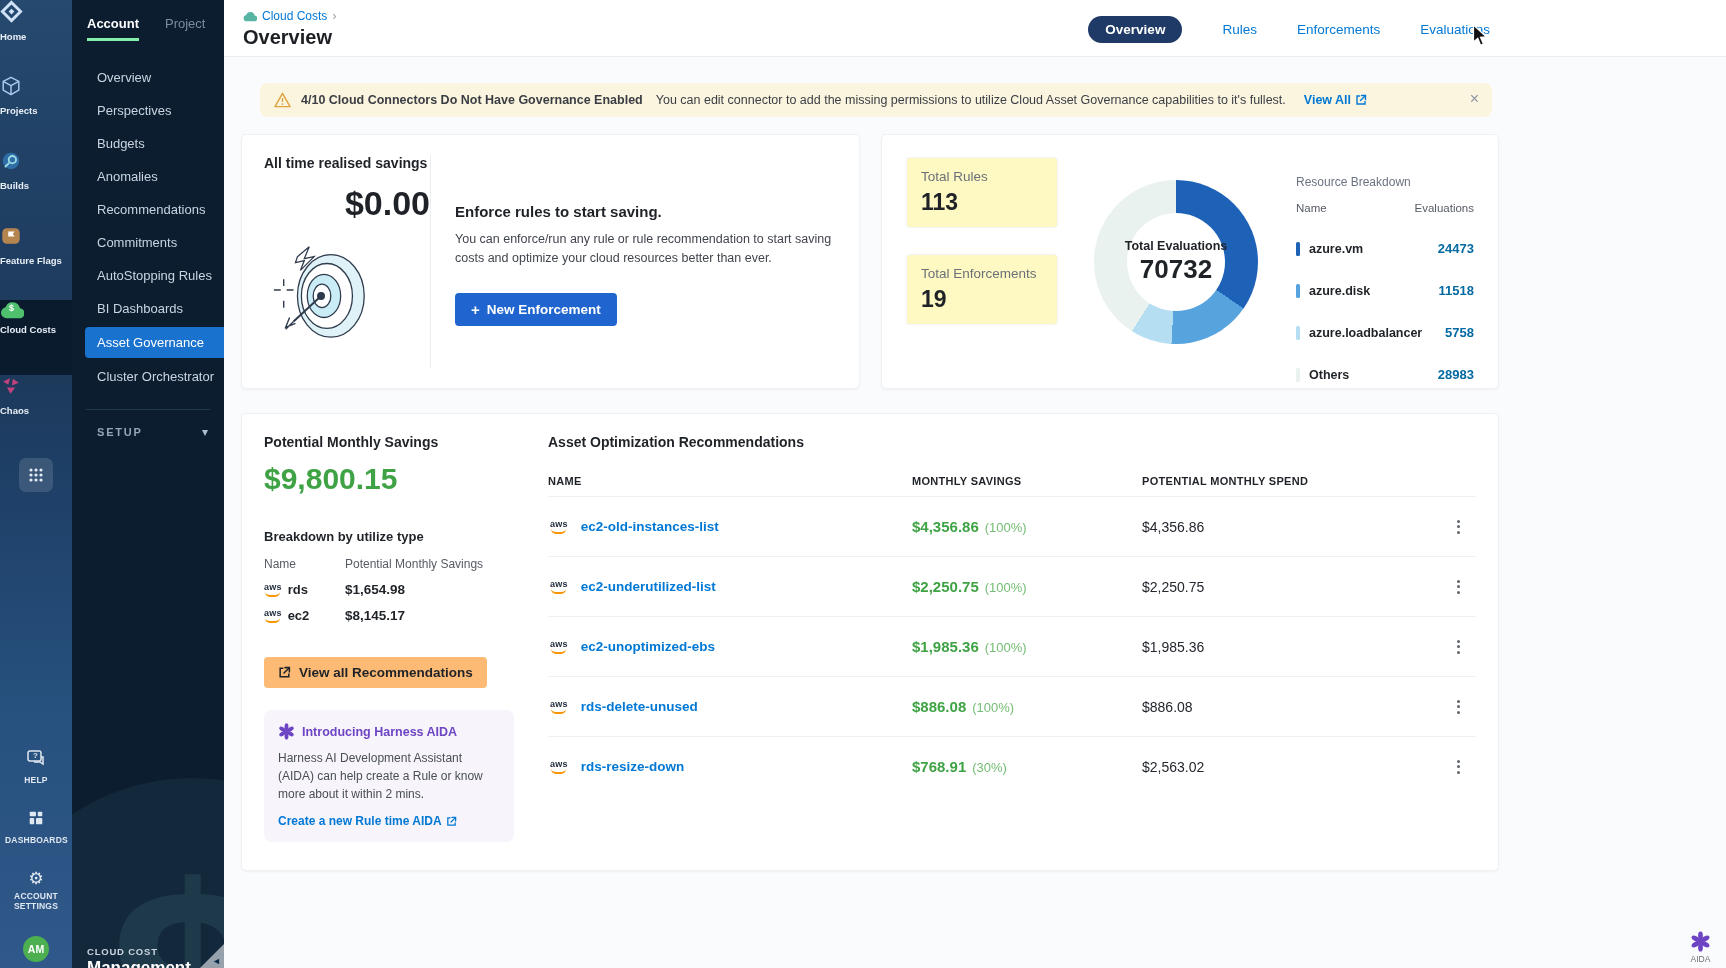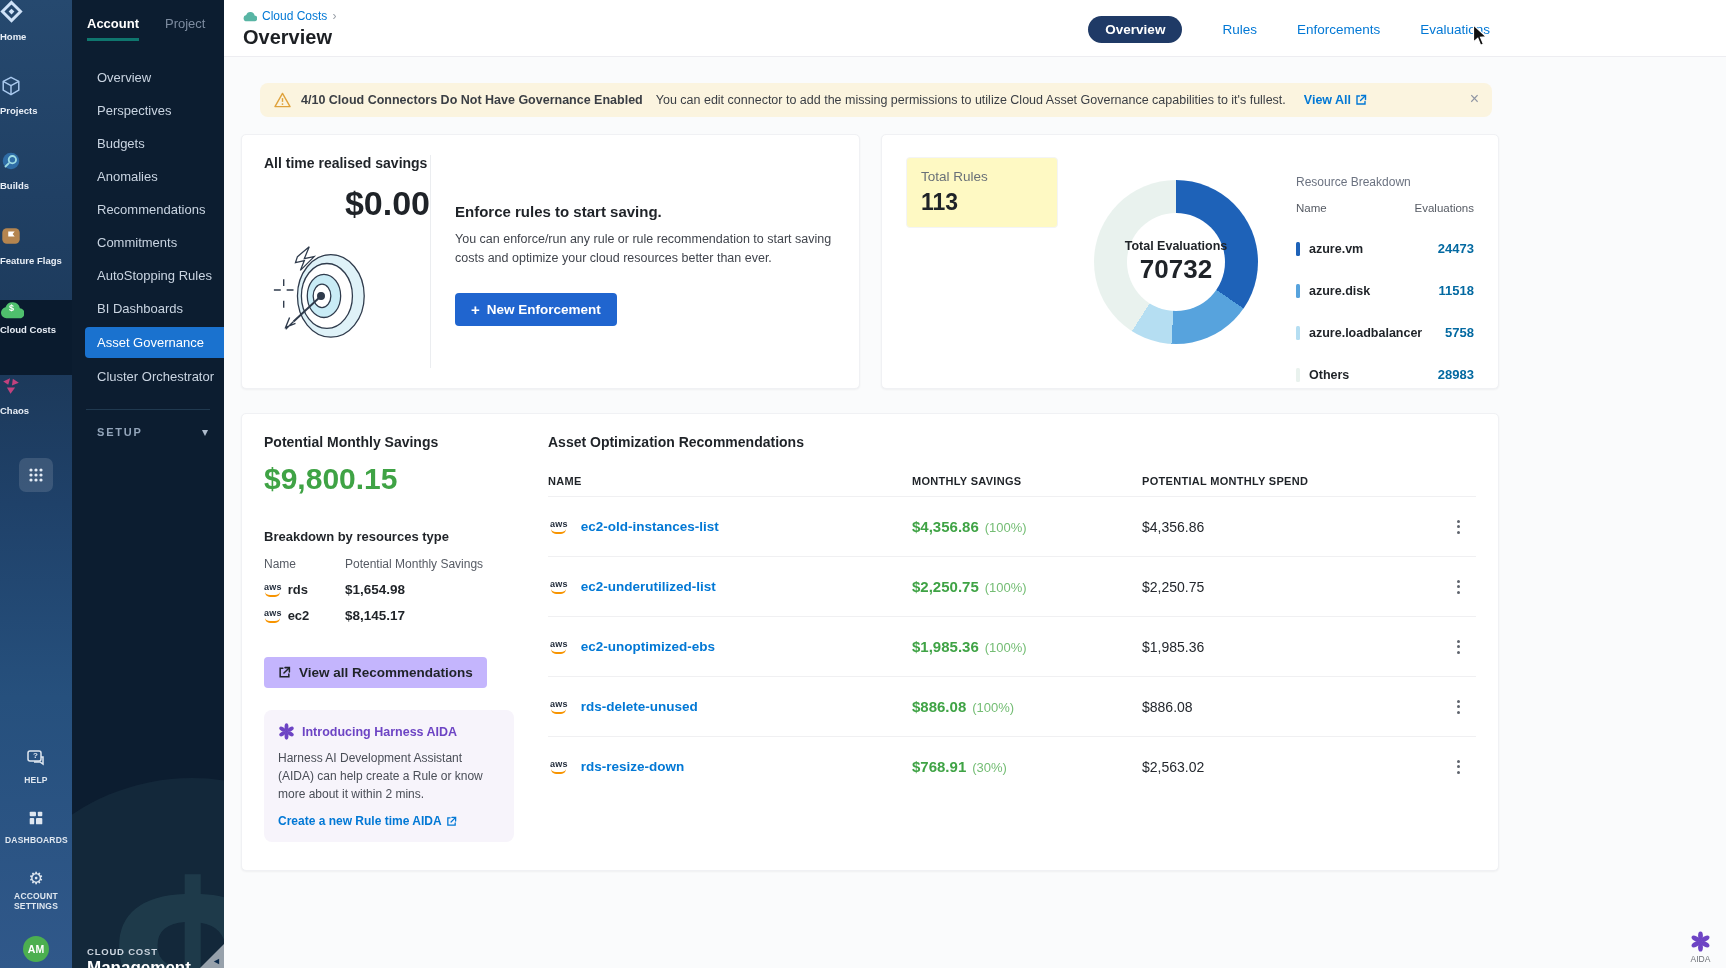--- a/index.html
+++ b/index.html
@@ -20,21 +20,21 @@
   .rail-blabel { font-size:8.5px; font-weight:700; color:#dfe7f0; text-align:center; width:62px; line-height:1.25; letter-spacing:.2px; }
   .avatar { width:26px; height:26px; border-radius:50%; background:#4caf50; color:#fff; font-size:10.5px; font-weight:700;
     display:flex; align-items:center; justify-content:center; }
   .cc-icon-wrap { position:relative; width:24px; height:20px; }
   .cc-dollar { position:absolute; left:9px; top:3px; font-size:9px; font-weight:700; color:#fff; }
 
   
   .sidebar { width:152px; flex:0 0 152px; background:#0c1d30; position:relative; overflow:hidden; }
   .side-tabs { display:flex; gap:26px; padding:16px 0 0 15px; }
   .side-tab { font-size:13px; color:#7d8ca0; cursor:pointer; padding-bottom:7px; }
-  .side-tab.active { color:#fff; font-weight:700; border-bottom:3px solid #0f766e; }
+  .side-tab.active { color:#fff; font-weight:700; border-bottom:3px solid #86efac; }
   .side-menu { margin-top:20px; }
   .side-item { height:33px; display:flex; align-items:center; padding-left:25px; font-size:13px; color:#c9d4e1; cursor:pointer; }
   .side-item.active { background:#1a72cf; color:#fff; margin-left:13px; padding-left:12px; border-radius:4px 0 0 4px; height:31px; margin-top:2px; margin-bottom:2px;}
   .side-divider { border-top:1px solid #20394f; margin:16px 14px 0; }
   .setup-row { display:flex; align-items:center; justify-content:space-between; margin:15px 16px 0 25px; cursor:pointer; }
   .setup-label { font-size:11px; font-weight:700; letter-spacing:1.8px; color:#93a5ba; }
   .setup-chev { color:#aebccd; font-size:12px; }
   .coin-wm { position:absolute; left:-95px; bottom:-240px; width:430px; height:430px; border-radius:50%;
     background:rgba(84,142,152,.10); display:flex; align-items:center; justify-content:center; pointer-events:none; }
   .coin-wm span { font-size:300px; font-weight:700; color:rgba(84,142,152,.18); }
@@ -104,21 +104,21 @@
   .row2 { margin-top:24px; width:1258px; min-height:458px; padding:20px 22px 26px; display:flex; }
   .pm-col { width:252px; flex:0 0 252px; }
   .pm-title { font-size:14px; font-weight:700; color:#1f2328; }
   .pm-amount { font-size:30px; font-weight:700; color:#3fa345; margin-top:12px; }
   .pm-bd-title { font-size:13px; font-weight:700; color:#1f2328; margin-top:33px; }
   .pm-head { display:flex; font-size:12px; color:#565b64; margin-top:13px; }
   .pm-head .h1 { width:81px; }
   .pm-row { display:flex; align-items:center; margin-top:11px; }
   .pm-row .n { width:81px; display:flex; align-items:center; gap:6px; font-size:13px; font-weight:600; color:#1f2328; }
   .pm-row .v { font-size:13.5px; font-weight:600; color:#1f2328; }
-  .btn-light { display:inline-flex; align-items:center; gap:8px; background:#c4b5fd; border:none; border-radius:4px;
+  .btn-light { display:inline-flex; align-items:center; gap:8px; background:#fdba74; border:none; border-radius:4px;
     font-family:inherit; font-size:13.5px; font-weight:600; color:#1f2328; padding:8px 14px; margin-top:34px; cursor:pointer; }
   .aida-panel { margin-top:22px; background:#f7f4fb; border-radius:8px; padding:13px 14px; width:250px; }
   .aida-head { display:flex; align-items:center; gap:7px; }
   .aida-title { font-size:12.5px; font-weight:700; color:#6d44c4; }
   .aida-text { font-size:12px; color:#4a4e57; line-height:1.5; margin-top:9px; }
   .aida-link { display:inline-flex; align-items:center; gap:4px; font-size:12px; font-weight:600; color:#0278d5; margin-top:11px; cursor:pointer; }
 
   .rec-col { flex:1; margin-left:32px; }
   .rec-title { font-size:14px; font-weight:700; color:#1f2328; }
   .rec-table { margin-top:16px; }
@@ -371,20 +371,24 @@
             </button>
           </div>
         </section>
 
         <section class="card card-b">
           <div>
             <div class="stat-box">
               <div class="stat-label">Total Rules</div>
               <div class="stat-value">113</div>
             </div>
+            <div class="stat-box">
+              <div class="stat-label">Total Enforcements</div>
+              <div class="stat-value">19</div>
+            </div>
           </div>
           <div class="donut-wrap">
             <div class="donut" style="background: conic-gradient(rgb(30, 98, 184) 0deg, rgb(30, 98, 184) 124.559deg, rgb(87, 163, 221) 124.559deg, rgb(87, 163, 221) 183.181deg, rgb(181, 222, 242) 183.181deg, rgb(181, 222, 242) 212.487deg, rgb(233, 242, 238) 212.487deg, rgb(233, 242, 238) 360deg);">
               <div class="donut-center">
                 <span class="donut-center-label">Total Evaluations</span>
                 <span class="donut-center-value">70732</span>
               </div>
             </div>
           </div>
           <div class="legend">
@@ -414,21 +418,21 @@
               <span class="legend-val">28983</span>
             </div>
           </div>
         </section>
       </div>
 
       <section class="card row2">
         <div class="pm-col">
           <div class="pm-title">Potential Monthly Savings</div>
           <div class="pm-amount">$9,800.15</div>
-          <div class="pm-bd-title">Breakdown by resources type</div>
+          <div class="pm-bd-title">Breakdown by utilize type</div>
           <div class="pm-head">
             <span class="h1">Name</span>
             <span>Potential Monthly Savings</span>
           </div>
           <div class="pm-row">
             <span class="n">
               <span class="aws-badge">
                   <span class="aws-t">aws</span>
                   <span class="aws-arc"></span>
                 </span>

